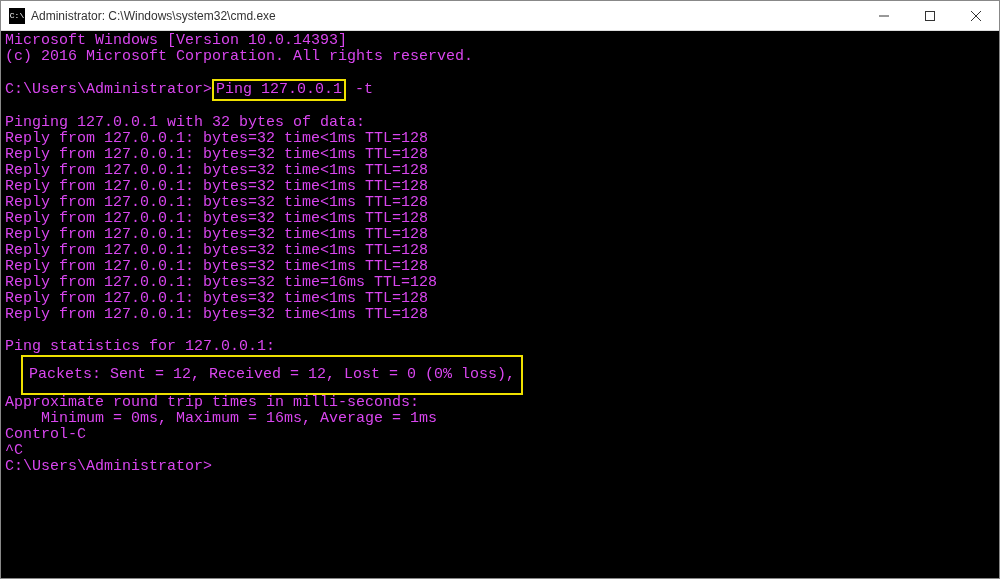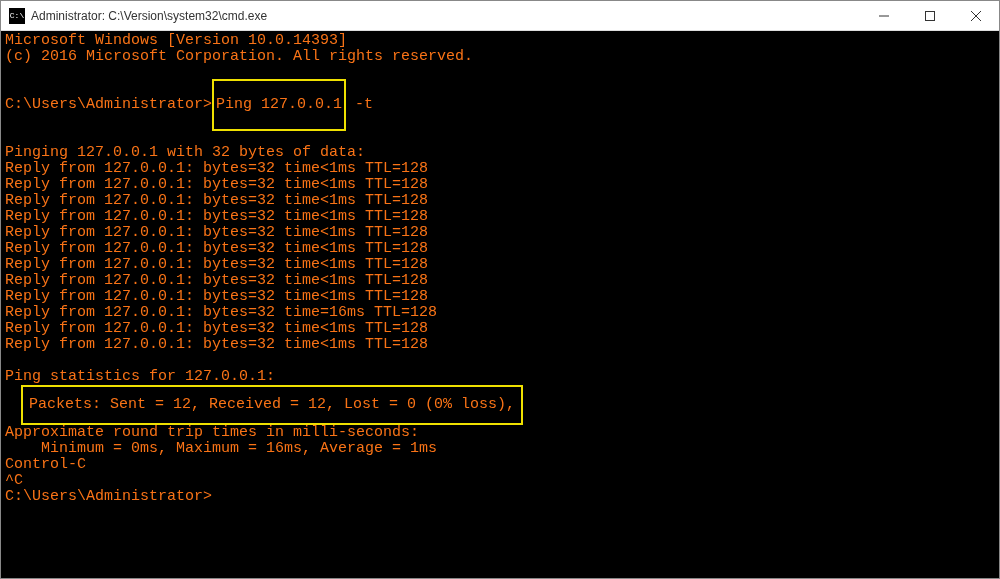--- a/index.html
+++ b/index.html
@@ -62,51 +62,51 @@
       color: #333;
       cursor: pointer;
     }
     .window-control svg {
       width: 10px;
       height: 10px;
     }
     .terminal {
       flex: 1;
       background: #000;
-      color: #f97316;
+      color: #d946ef;
       font-size: 15px;
       line-height: 16px;
       padding: 2px 4px;
       overflow: hidden;
       white-space: pre;
       font-family: Consolas, "Courier New", monospace;
     }
     .highlight-box1 {
       display: inline-block;
       border: 2px solid #efe000;
-      padding: 16px 2px;
+      padding: 1px 2px;
       margin: -2px 0;
     }
     .highlight-box2 {
       display: inline-block;
       border: 2px solid #efe000;
       padding: 10px 6px;
       margin-left: 16px;
     }
     .line {
       display: block;
     }
   </style>
 </head>
 <body>
 
 <div class="window">
   <div class="titlebar">
     <div class="titlebar-icon">C:\</div>
-    <div class="titlebar-title">Administrator: C:\Version\system32\cmd.exe</div>
+    <div class="titlebar-title">Administrator: C:\Windows\system32\cmd.exe</div>
     <div class="window-controls">
       <div class="window-control">
         <svg viewBox="0 0 10 10">
             <line x1="0" y1="5" x2="10" y2="5" stroke="#333" stroke-width="1"></line>
           </svg>
       </div>
       <div class="window-control">
         <svg viewBox="0 0 10 10">
             <rect x="0.5" y="0.5" width="9" height="9" fill="none" stroke="#333" stroke-width="1"></rect>
           </svg>

